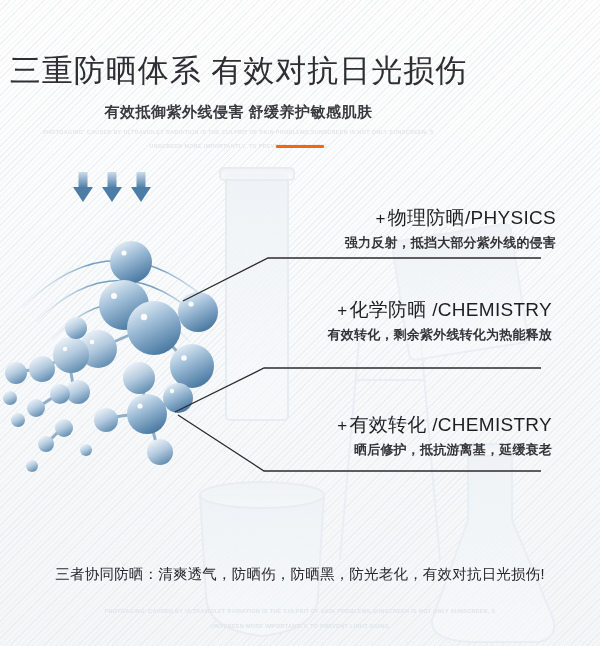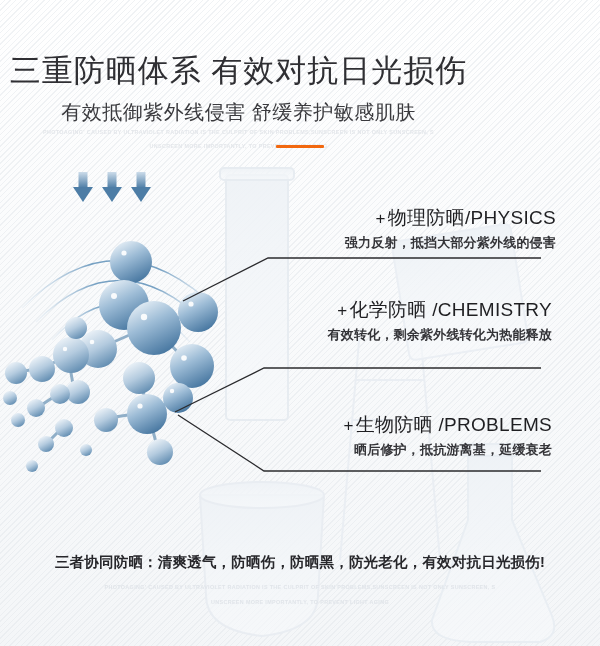--- a/index.html
+++ b/index.html
@@ -49,25 +49,25 @@
     padding-top: 52px;
     font-size: 31px;
     line-height: 38px;
     letter-spacing: 1px;
     color: #2f2f33;
     font-weight: 400;
   }
   .subtitle {
     margin: 0;
     padding-top: 12px;
-    font-size: 20px;
+    font-size: 15px;
     line-height: 20px;
     letter-spacing: 0.5px;
     color: #3a3a3e;
-    font-weight: 400;
+    font-weight: 700;
   }
   .eyebrow-en {
     margin: 0;
     padding-top: 6px;
     font-size: 5.4px;
     line-height: 8px;
     letter-spacing: 0.35px;
     color: #e3e6ea;
     font-weight: 700;
     white-space: nowrap;
@@ -136,27 +136,26 @@
 
   
   .footer {
     position: absolute;
     left: 0;
     top: 548px;
     width: 600px;
     text-align: center;
   }
   .footer-line {
-    margin: 4px;
+    margin: 16px;
     font-size: 14.5px;
     line-height: 20px;
     letter-spacing: 0.2px;
     color: #27272b;
     white-space: nowrap;
-    font-weight: bold;
   }
   .footer-en {
     margin: 0;
     padding-top: 7px;
     font-size: 5.4px;
     line-height: 8px;
     letter-spacing: 0.35px;
     color: #e0e4e9;
     font-weight: 700;
     white-space: nowrap;
@@ -332,21 +331,21 @@
 
   <div class="callout" id="callout-2">
     <p class="c-title">
       <span class="plus">+</span><span>化学防晒 /CHEMISTRY</span>
     </p>
     <p class="c-desc">有效转化，剩余紫外线转化为热能释放</p>
   </div>
 
   <div class="callout" id="callout-3">
     <p class="c-title">
-      <span class="plus">+</span><span>生物防晒 /PROBLEMS</span>
+      <span class="plus">+</span><span>有效转化 /CHEMISTRY</span>
     </p>
     <p class="c-desc">晒后修护，抵抗游离基，延缓衰老</p>
   </div>
 
   <div class="footer">
     <p class="footer-line">三者协同防晒：清爽透气，防晒伤，防晒黑，防光老化，有效对抗日光损伤!</p>
     <p class="footer-en">PHOTOAGING' CAUSED BY ULTRAVIOLET RADIATION IS THE CULPRIT OF SKIN PROBLEMS,SUNSCREEN IS NOT ONLY SUNSCREEN, S</p>
     <p class="footer-en">UNSCREEN MORE IMPORTANTLY, TO PREVENT LIGHT AGING</p>
   </div>
 

